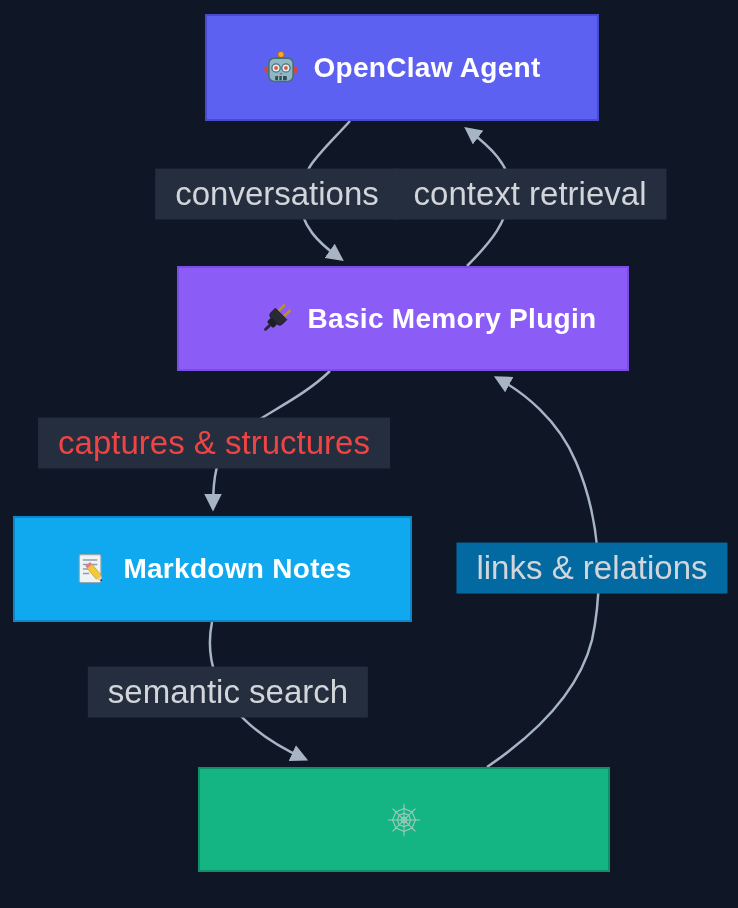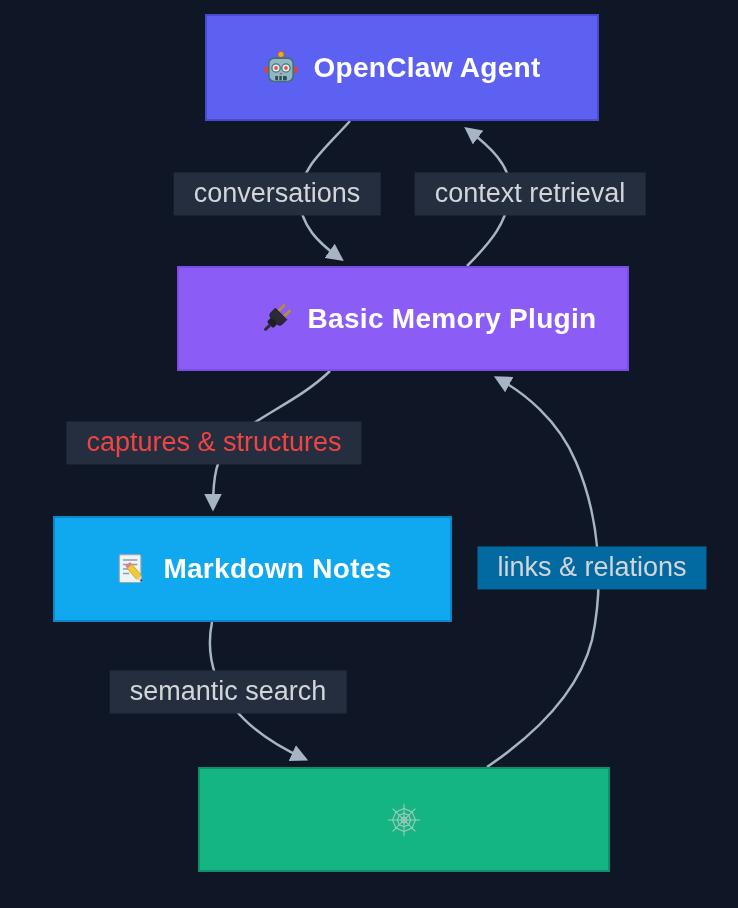--- a/index.html
+++ b/index.html
@@ -15,27 +15,27 @@
     position:absolute;
     box-sizing:border-box;
     display:flex;align-items:center;justify-content:center;
     gap:14px;
     border:2px solid;
     font-size:28px;font-weight:600;letter-spacing:.3px;
     white-space:nowrap;
   }
   .node-agent {left:205px;top:14px; width:394px;height:107px;}
   .node-plugin{left:177px;top:266px;width:452px;height:105px;}
-  .node-notes {left:13px; top:516px;width:399px;height:106px;margin-left:40px;}
+  .node-notes {left:13px; top:516px;width:399px;height:106px;}
   .node-graph {left:198px;top:767px;width:412px;height:105px;}
   .node .icon{display:flex;align-items:center;}
   .edge-label{
     position:absolute;
     transform:translate(-50%,-50%);
-    font-size:27px;font-weight:400;
+    font-size:33px;font-weight:400;
     padding:4px 20px;
     white-space:nowrap;
     line-height:1.3;
   }
   .el-conversations{left:277px;top:194px;}
   .el-context     {left:530px;top:194px;text-align:right;}
   .el-captures    {left:214px;top:443px;}
   .el-semantic    {left:592px;top:568px;}
   .el-links       {left:228px;top:692px;}
 </style>

